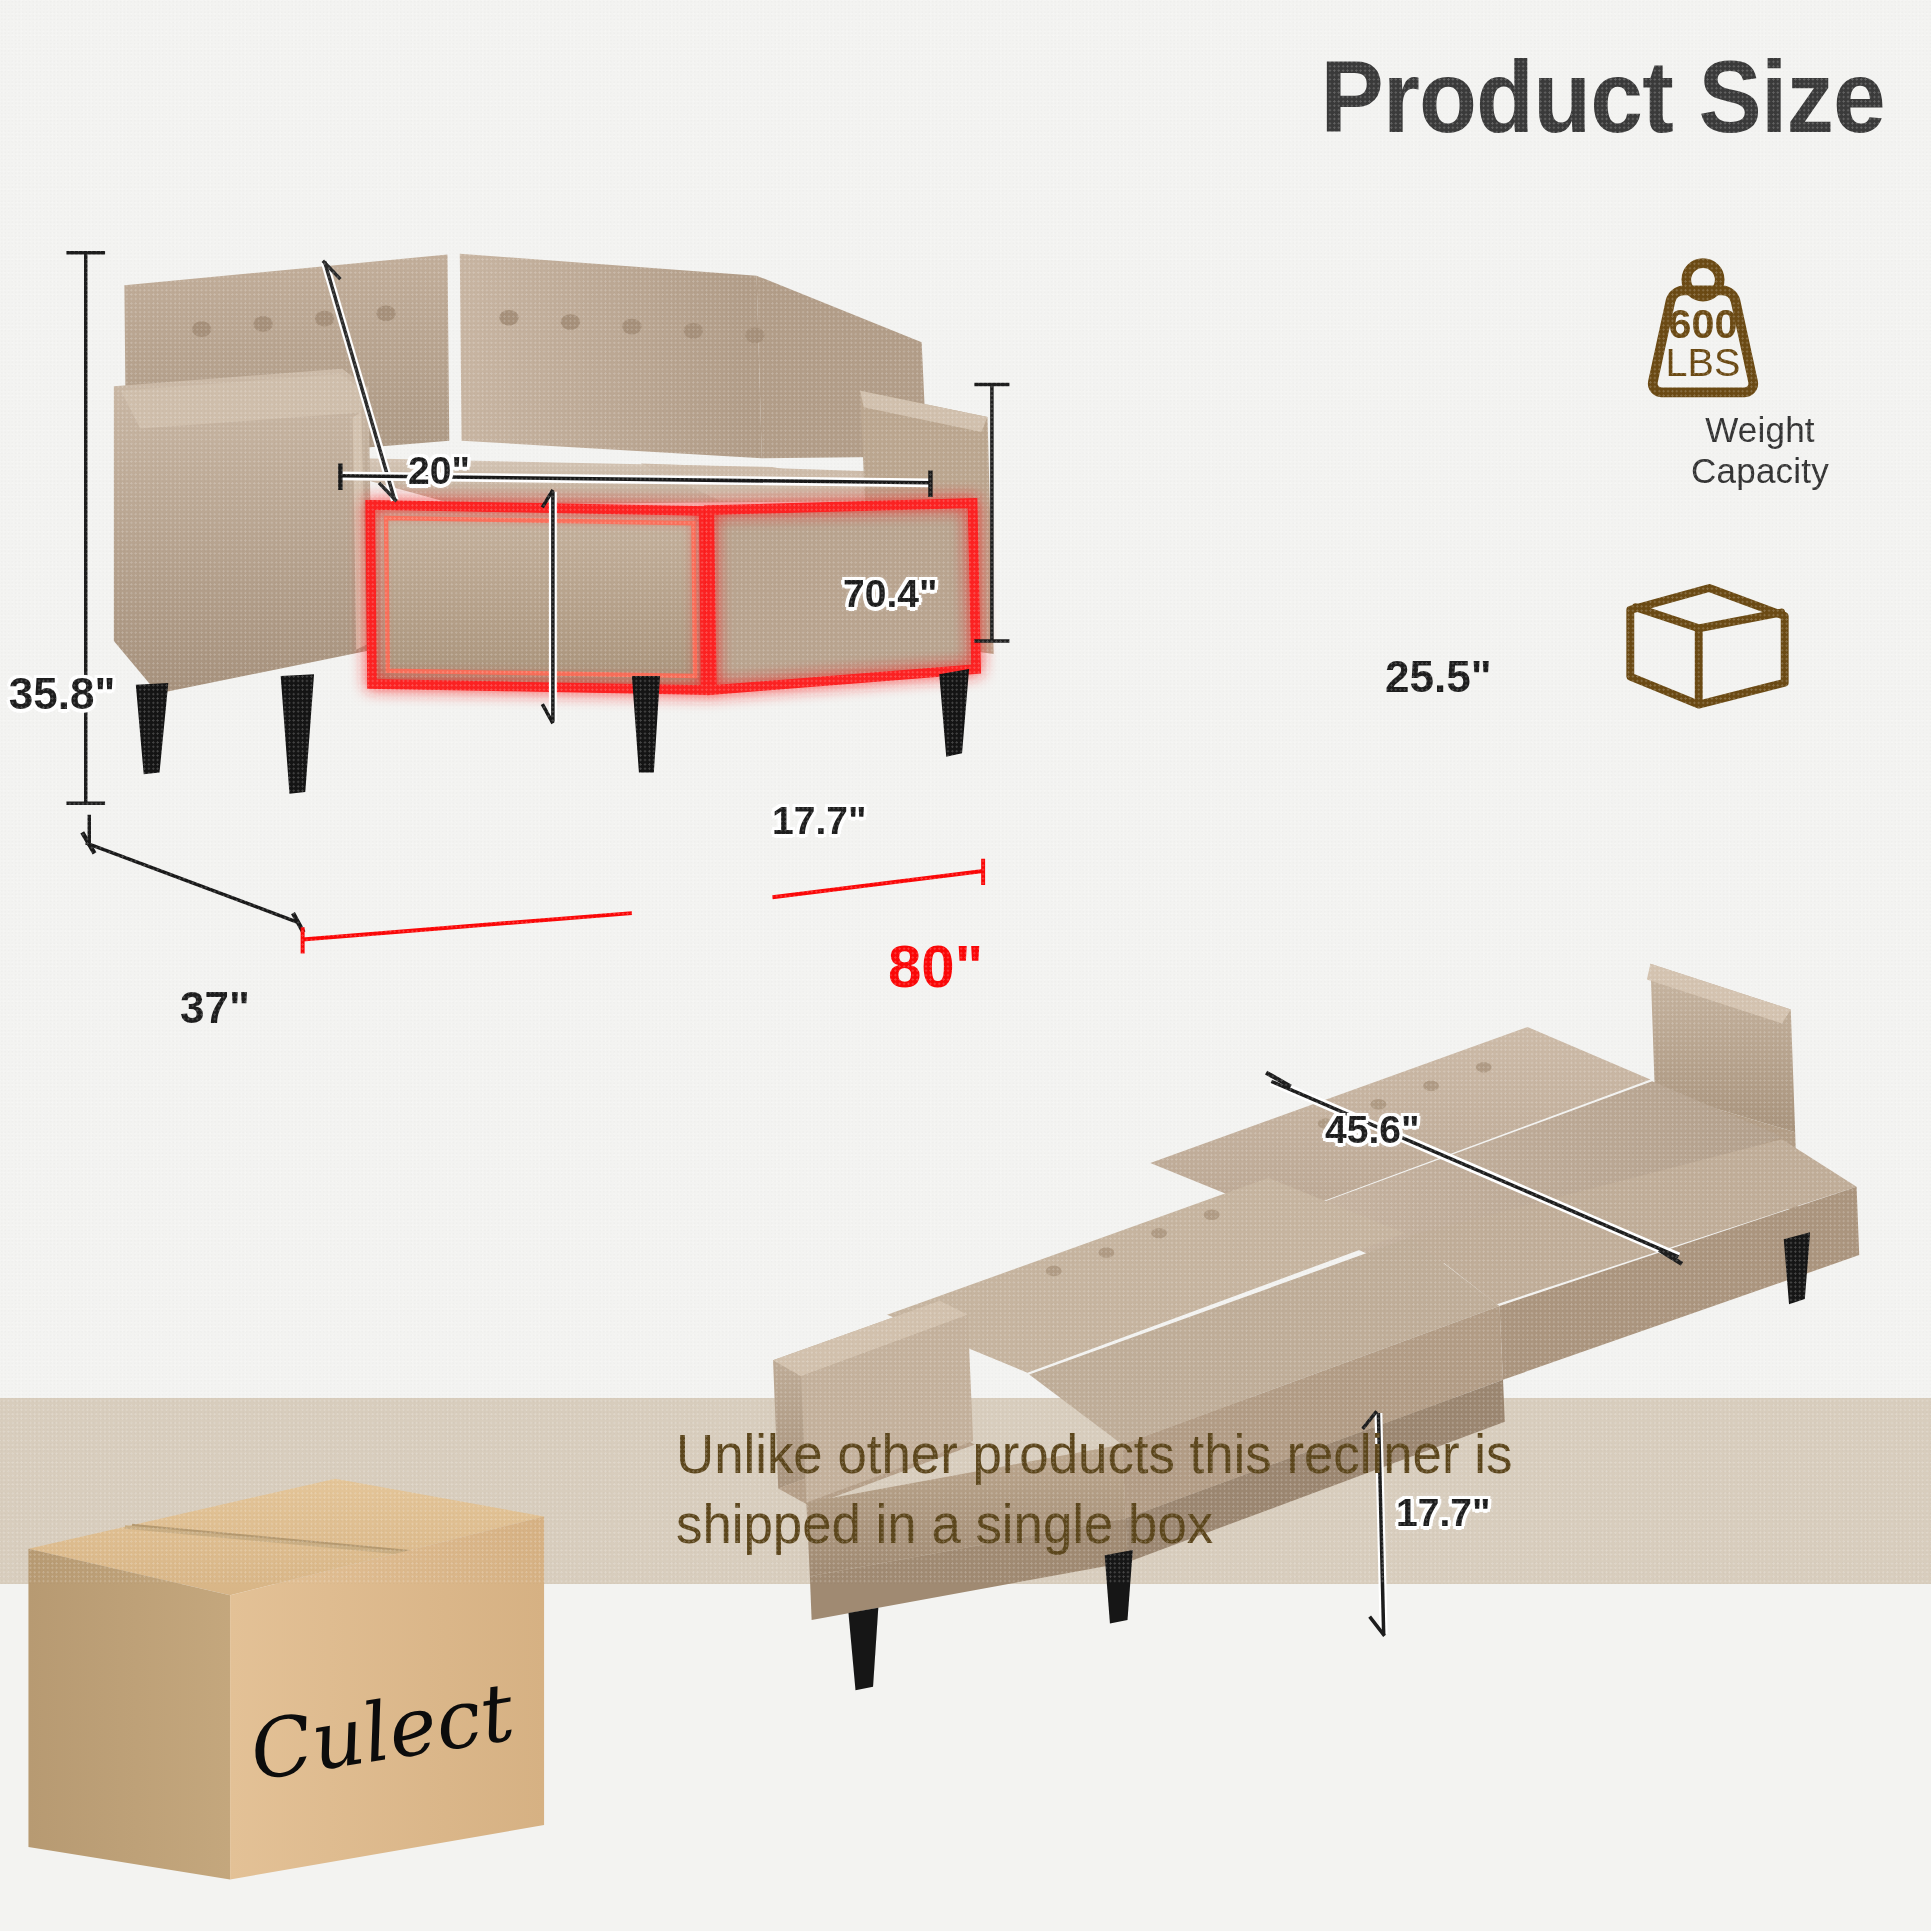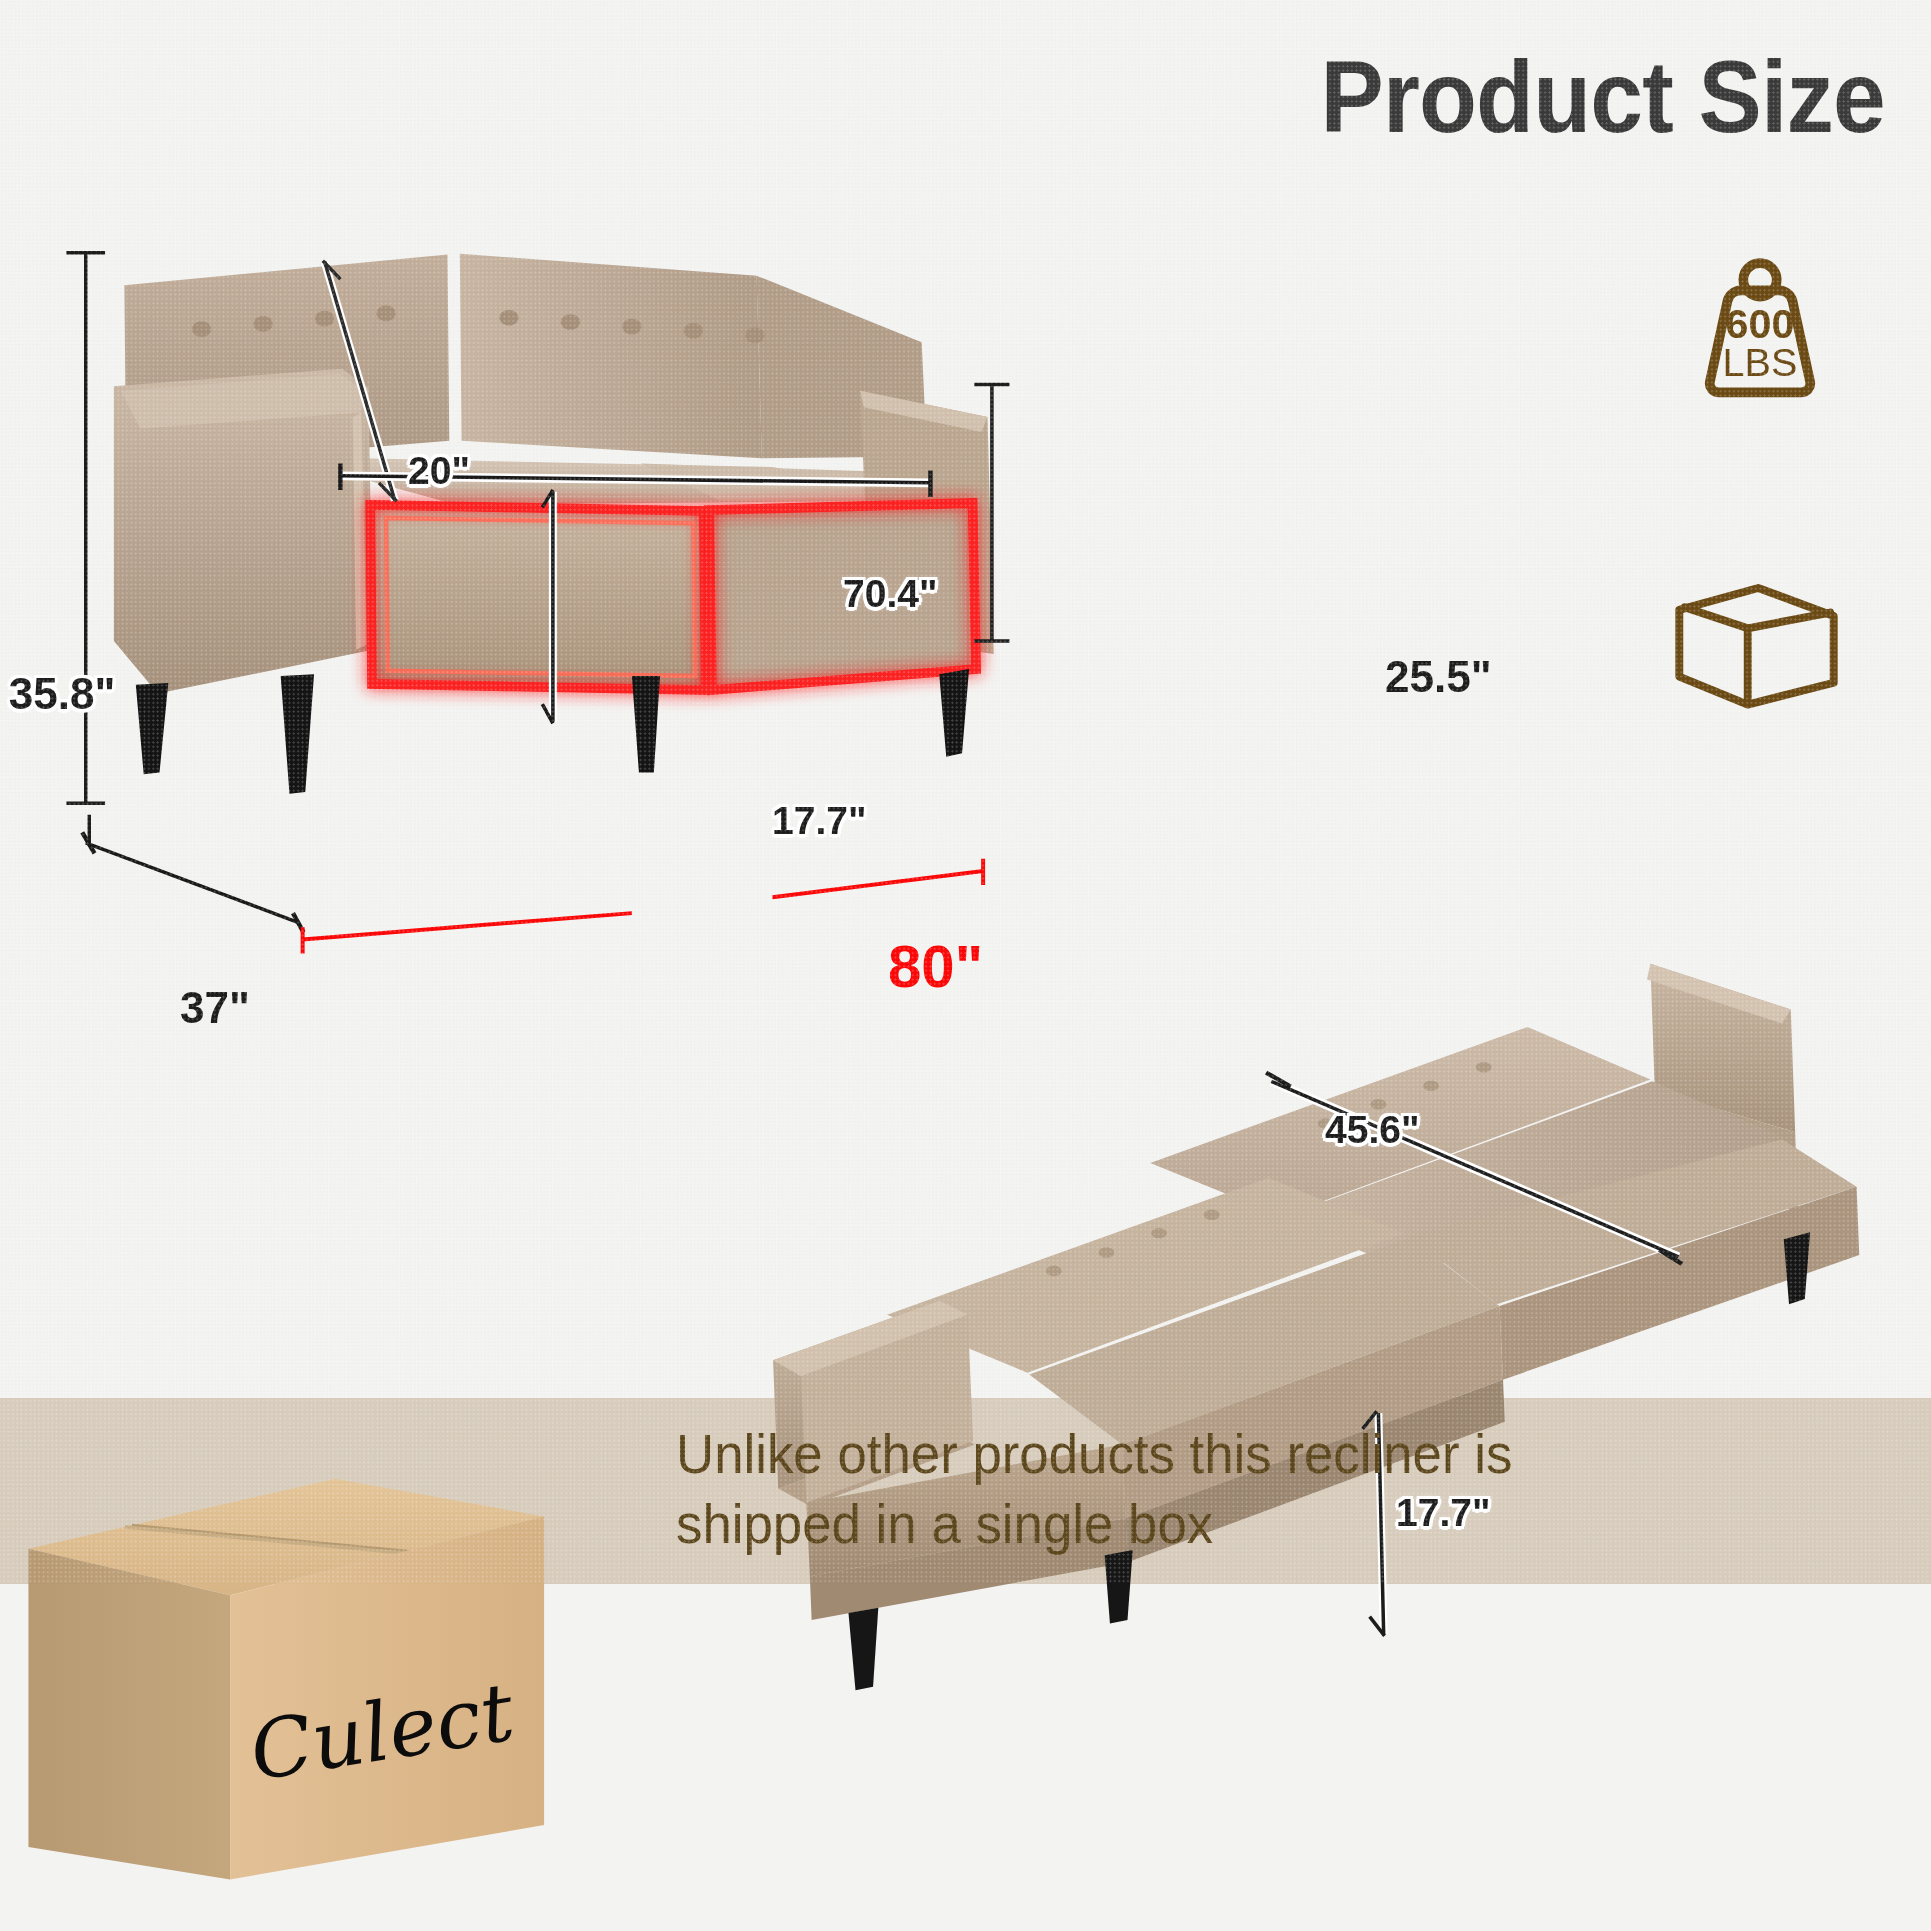--- a/index.html
+++ b/index.html
@@ -33,21 +33,21 @@
   }
 
   
   .feature{ position:absolute; z-index:30; width:290px; text-align:center; }
   #feat-weight{ left:1615px; top:263px; }
   #feat-box   { left:1611px; top:579px; }
   .feat-cap{
     font-size:35px; line-height:1.18; color:#333; font-weight:300;
     letter-spacing:0.2px; margin-top:14px;
   }
-  .feat-ico{ height:132px; display:flex; align-items:center; justify-content:center; }
+  .feat-ico{ height:132px; display:flex; align-items:center; }
 
   
   #sofa1{ position:absolute; left:105px; top:237px; width:966px; height:720px; z-index:20; }
   #sofa2{ position:absolute; left:764px; top:948px; width:1106px; height:737px; z-index:20; }
   #pbox { position:absolute; left:8.8px;  top:1448px; width:544px; height:456px; z-index:25; }
 
   
   .band{
     position:absolute; left:0; bottom:0; width:1931px; height:186px;
     background:#d8cdbd; z-index:10;
@@ -82,20 +82,24 @@
   <div class="title">Product Size</div>
 
   <div class="feature" id="feat-weight">
     <div class="feat-ico">
       <svg width="176" height="145" viewBox="0 0 200 165">
         <circle cx="100" cy="26" r="19" fill="none" stroke="#6b4a14" stroke-width="11"></circle>
         <path d="M78 38 H122 a16 16 0 0 1 15 12 L157 142 a10 10 0 0 1 -10 12 H53 a10 10 0 0 1 -10 -12 L63 50 a16 16 0 0 1 15 -12 Z" fill="none" stroke="#6b4a14" stroke-width="11" stroke-linejoin="round"></path>
         <text x="100" y="92" text-anchor="middle" font-family="'Liberation Sans',sans-serif" font-size="47" font-weight="bold" fill="#6b4a14">600</text>
         <text x="100" y="136" text-anchor="middle" font-family="'Liberation Sans',sans-serif" font-size="45" font-weight="300" fill="#6b4a14">LBS</text>
       </svg>
+    </div>
+    <div class="feat-cap">
+      <div>Weight</div>
+      <div>Capacity</div>
     </div>
   </div>
 
   <div class="feature" id="feat-box">
     <div class="feat-ico">
       <svg width="193" height="132" viewBox="0 0 220 150">
         <g fill="none" stroke="#6b4a14" stroke-width="9" stroke-linejoin="round" stroke-linecap="round">
           <path d="M22 35 L112 10 L198 42 L198 118 L100 143 L22 111 Z"></path>
           <path d="M28 32 L100 56 L194 38"></path>
           <path d="M100 58 L100 140"></path>

